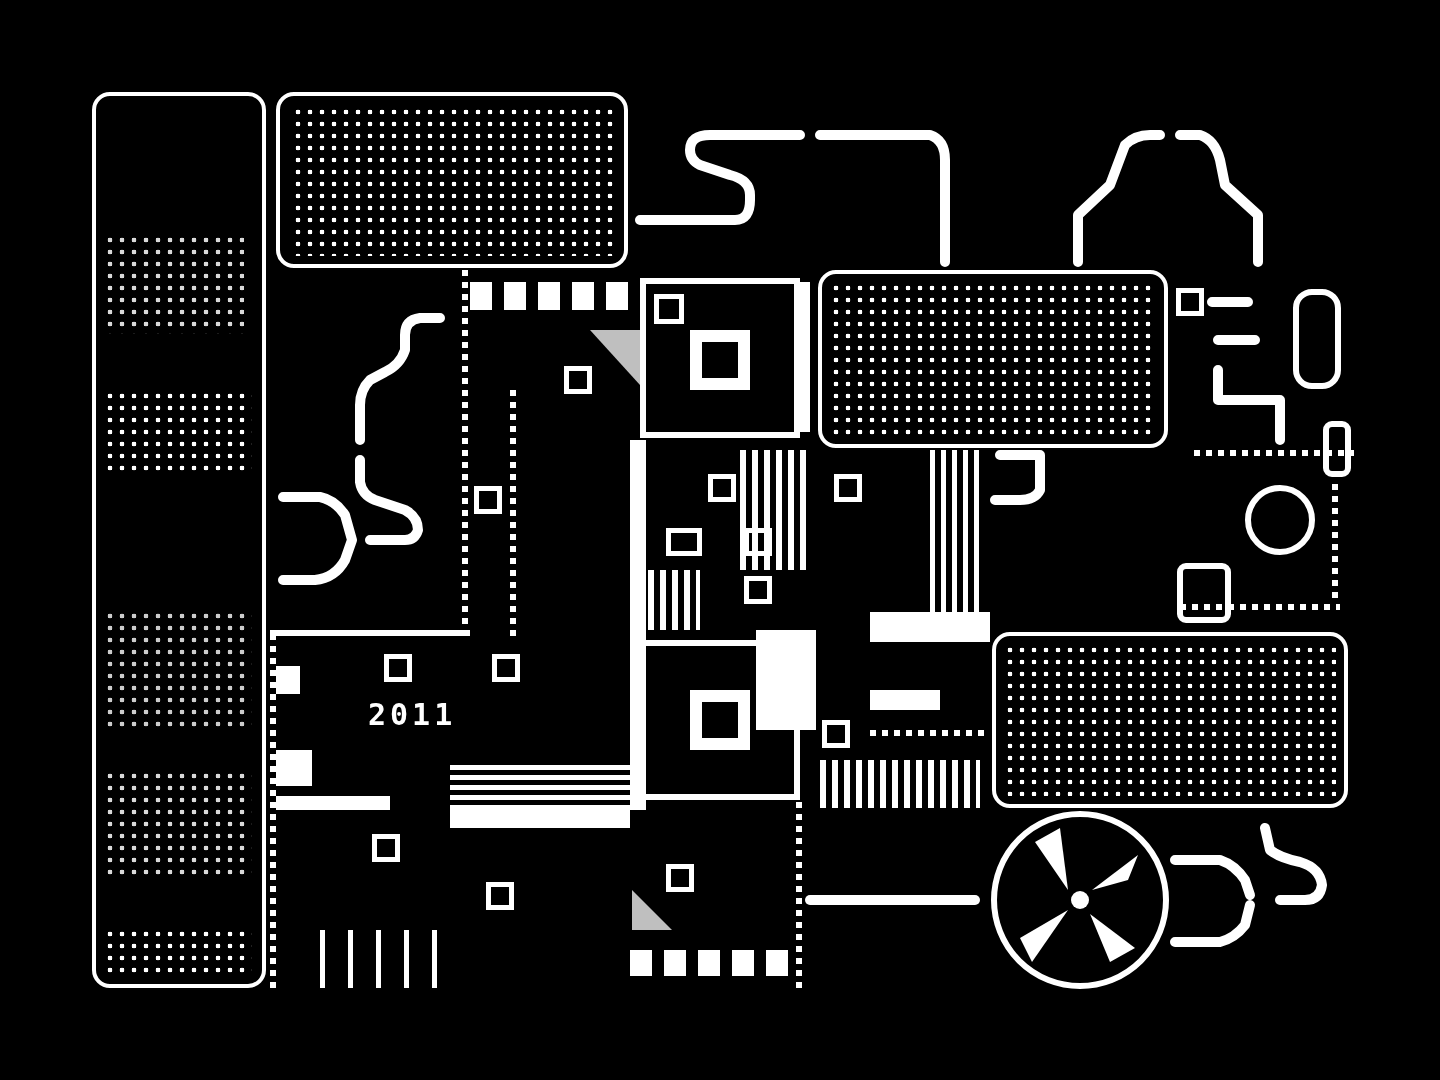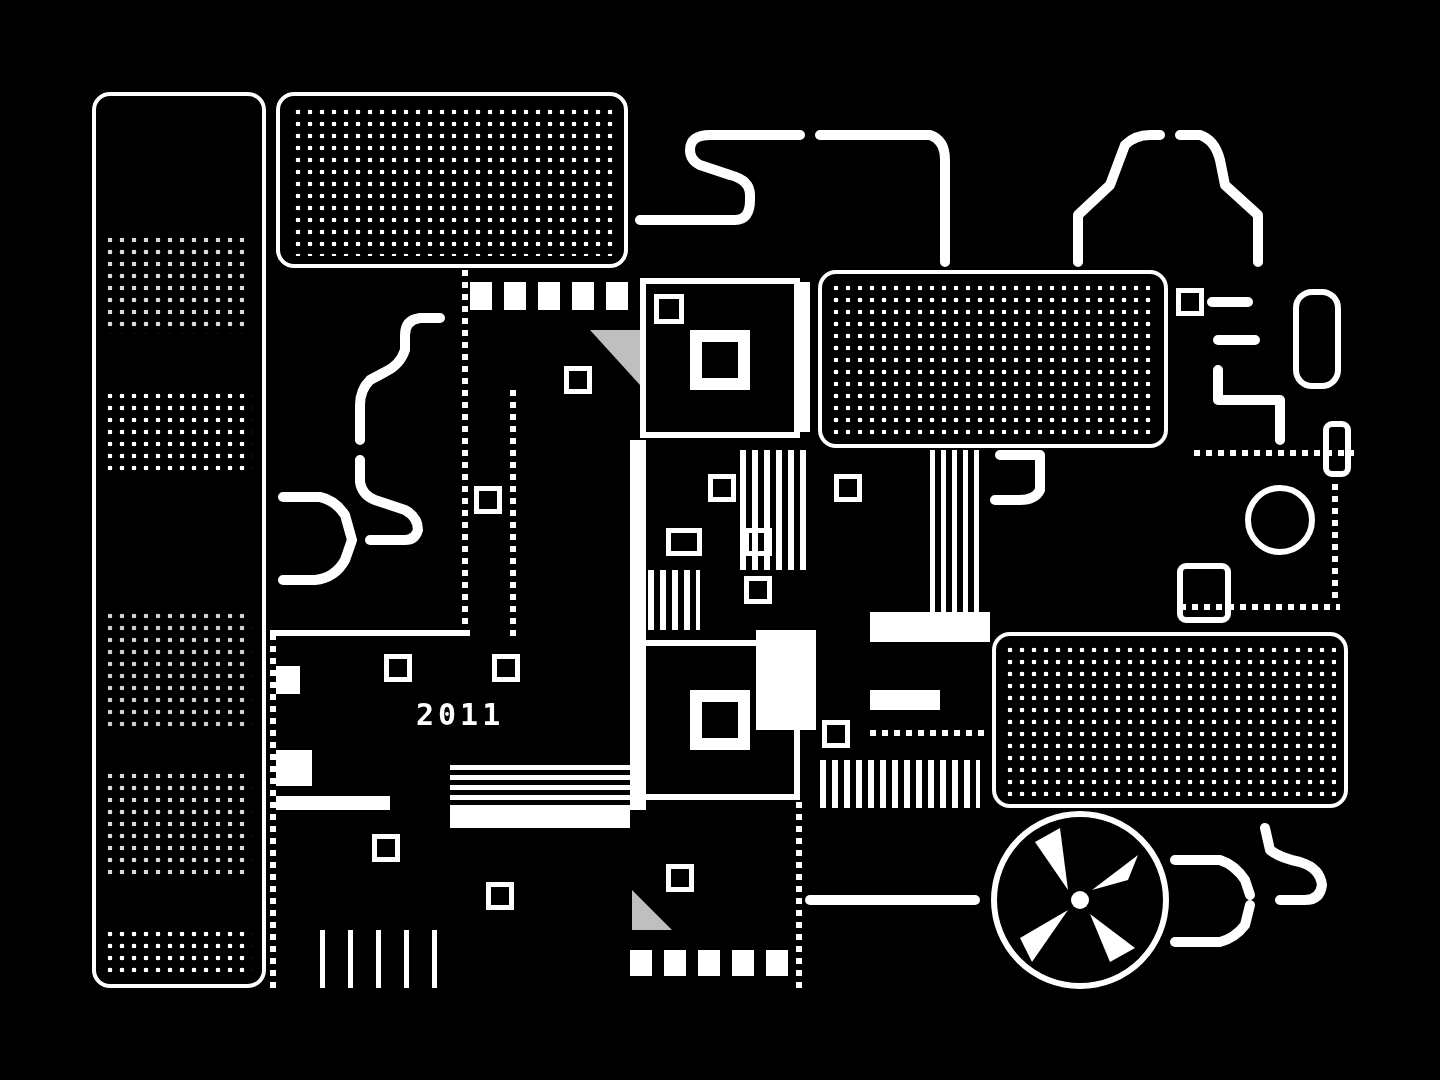--- a/index.html
+++ b/index.html
@@ -5,21 +5,21 @@
   html,body{margin:0;padding:0;background:#000;}
   body{width:1440px;height:1080px;position:relative;overflow:hidden;font-family:"DejaVu Sans Mono",monospace;}
   .stage{position:absolute;left:0;top:0;width:1440px;height:1080px;background:#000;}
   .panel{position:absolute;border:4px solid #fff;border-radius:18px;box-sizing:border-box;}
   .dotgrid{position:absolute;background-image:radial-gradient(#fff 2.6px,transparent 3px);background-size:18px 18px;}
   .dotgrid.fine{background-image:radial-gradient(#fff 2.2px,transparent 2.6px);background-size:12px 12px;}
   .blk{position:absolute;background:#fff;}
   .sq{position:absolute;border:5px solid #fff;box-sizing:border-box;}
   .chip{position:absolute;background:#000;border:6px solid #fff;box-sizing:border-box;}
   .line{position:absolute;background:#fff;}
-  .label{position:absolute;color:#fff;font-weight:bold;font-size:30px;letter-spacing:4px;line-height:1;margin-left:48px;}
+  .label{position:absolute;color:#fff;font-weight:bold;font-size:30px;letter-spacing:4px;line-height:1;}
   svg{position:absolute;left:0;top:0;}
 </style>
 </head>
 <body>
 
 <div class="stage">
 
   <div class="panel" style="left:92px;top:92px;width:174px;height:896px;"></div>
   <div class="dotgrid fine" style="left:104px;top:234px;width:140px;height:100px;opacity:.85;"></div>
   <div class="dotgrid fine" style="left:104px;top:390px;width:148px;height:86px;"></div>

